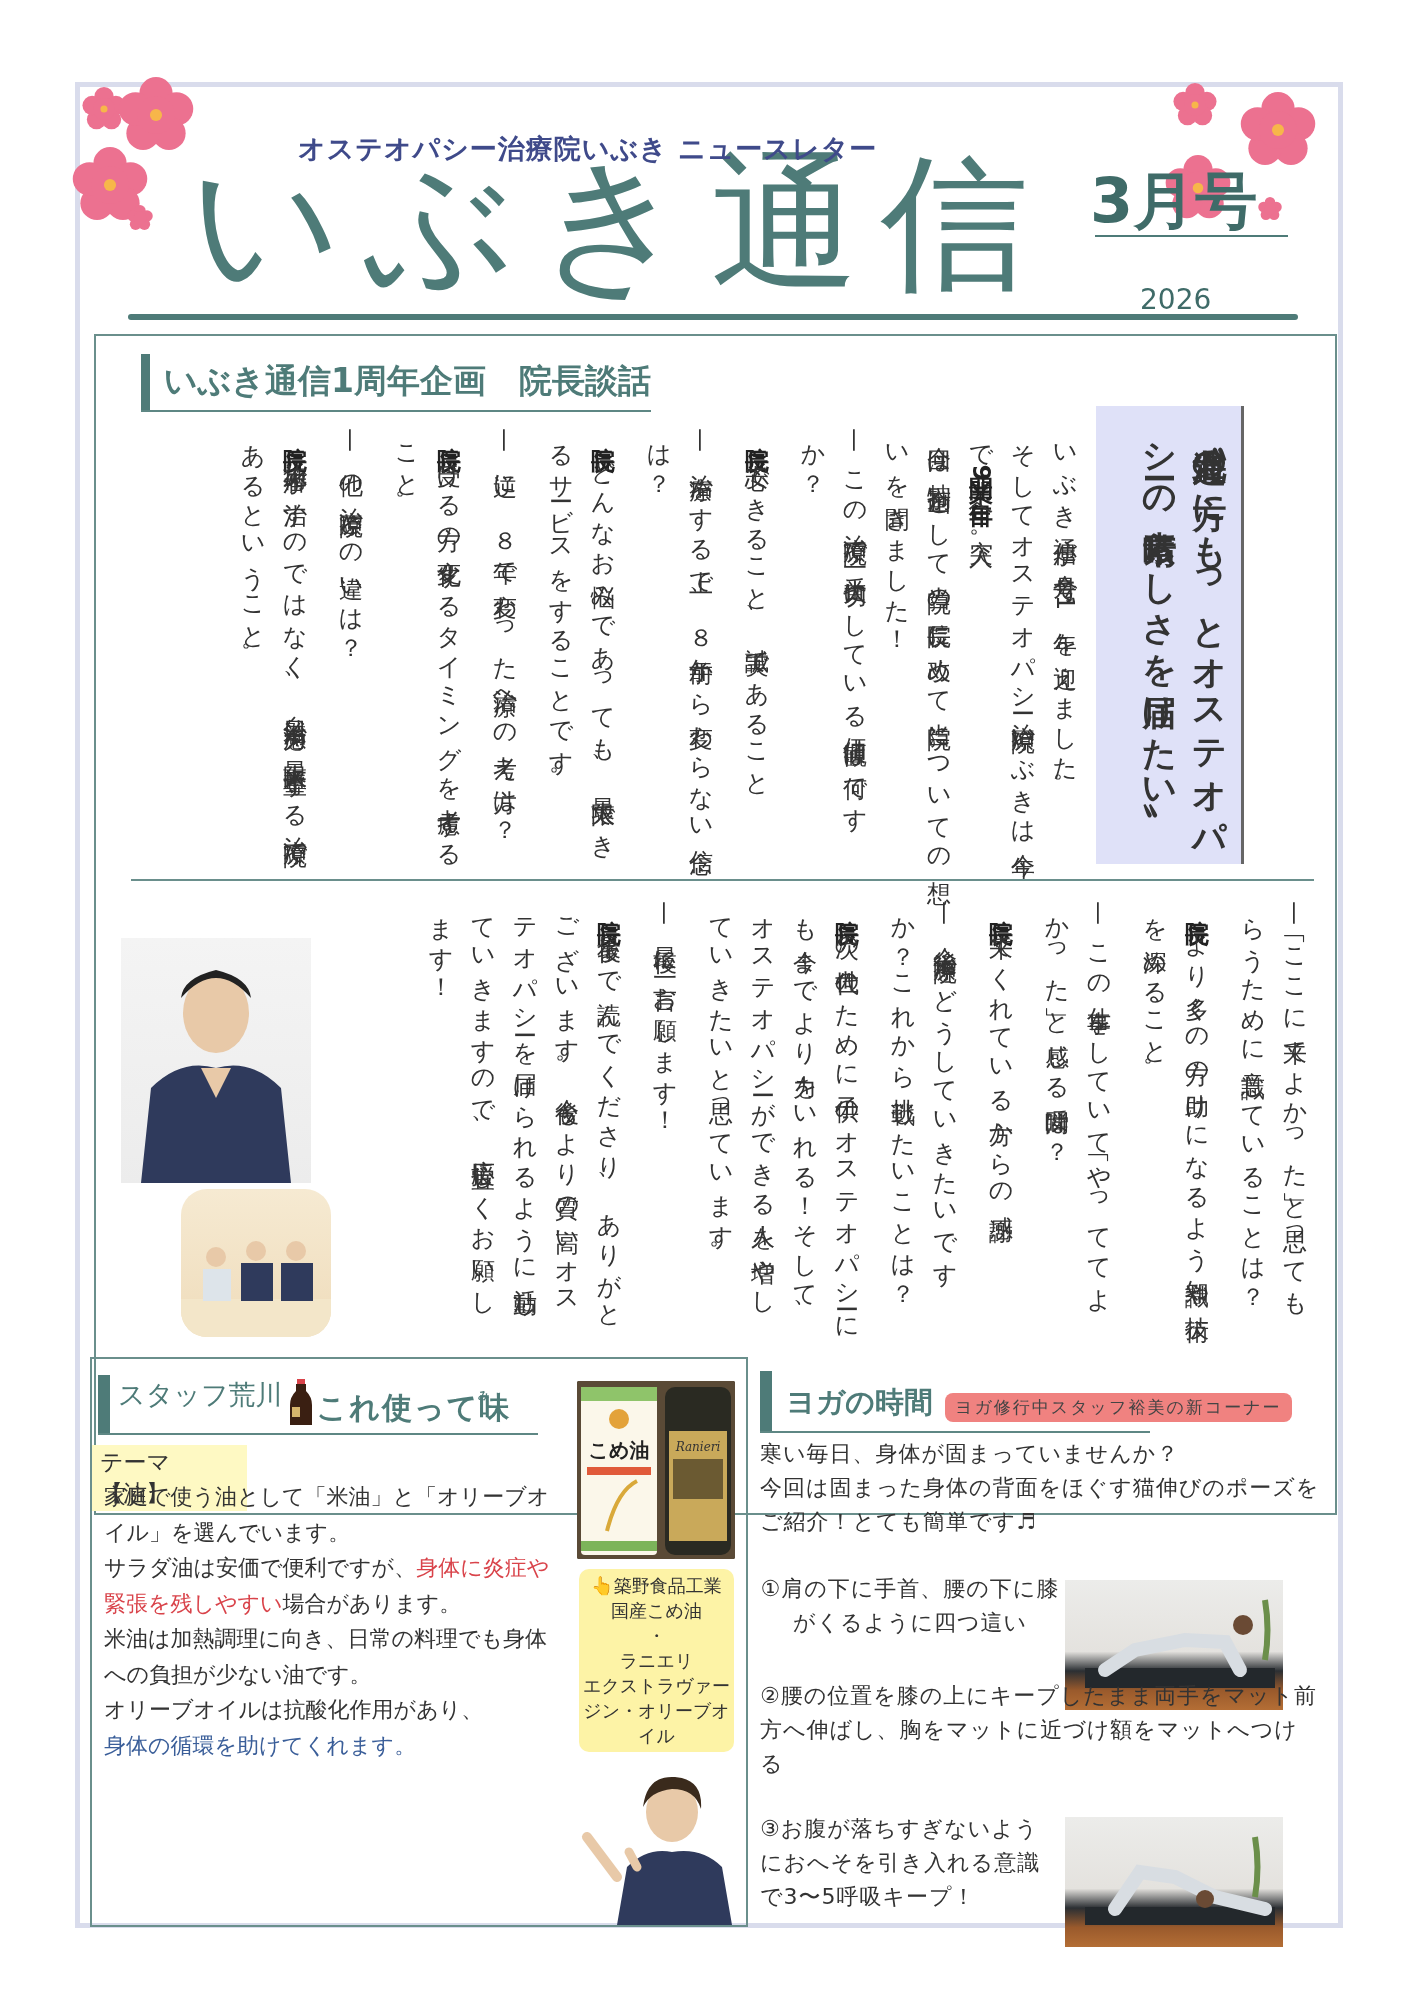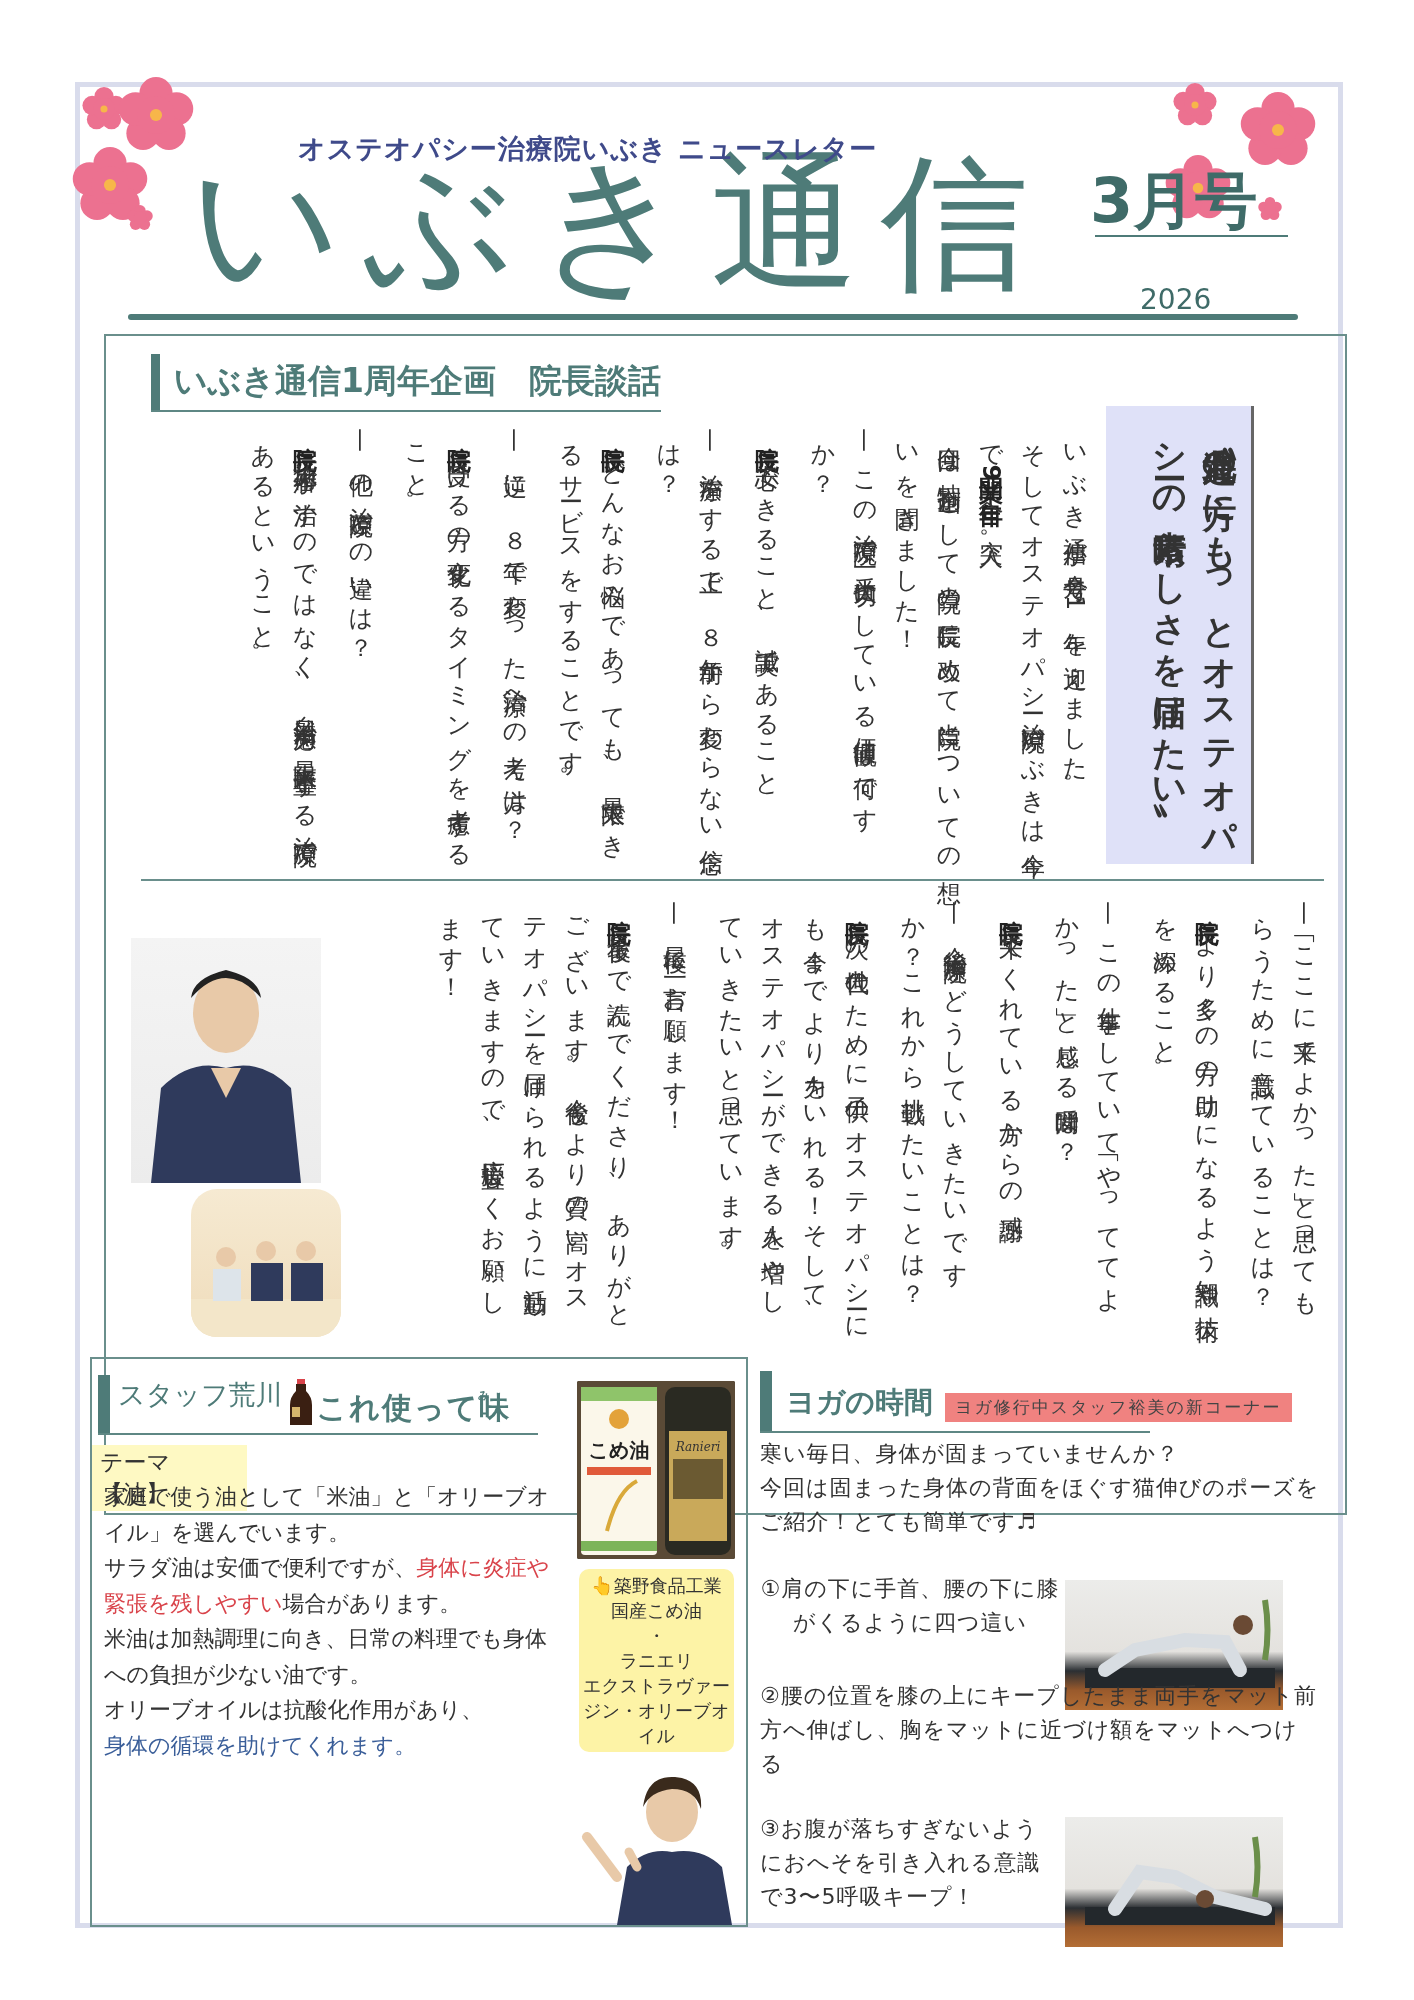--- a/index.html
+++ b/index.html
@@ -30,21 +30,21 @@
   .issue-year {
     position: absolute; left: 1060px; top: 160px; font-size: 28px; font-weight: normal; color: #3f6b68; margin-top: 36px;
   }
   .header-rule { position: absolute; left: 48px; top: 227px; width: 1170px; height: 6px; border-radius: 3px; background: #4e7b78; }
 
   .blossom { position: absolute; z-index: 1; }
   .blossom svg { display: block; }
 
   
   .interview {
-    position: absolute; left: 24px; top: 247px; width: 1243px; height: 1181px;
+    position: absolute; left: 14px; top: 247px; width: 1243px; height: 1181px;
     border: 2px solid #6a8f8c;
   }
   .section-heading {
     position: absolute; display: flex; align-items: flex-end; border-bottom: 2px solid #5e8784;
   }
   .section-heading .bar { width: 12px; background: #4e7b78; align-self: stretch; }
   .interview-heading { left: 45px; top: 18px; width: 510px; height: 58px; }
   .interview-heading .label {
     font-size: 33px; font-weight: bold; color: #4e7b78; padding-left: 14px; padding-bottom: 6px; white-space: nowrap;
   }
@@ -104,21 +104,21 @@
   }
   .staff-photo {
     position: absolute; left: 485px; top: 408px; width: 160px; height: 158px; overflow: hidden;
   }
 
   
   .yoga { position: absolute; left: 680px; top: 1270px; width: 580px; height: 570px; }
   .yoga-heading { left: 0px; top: 14px; width: 390px; height: 62px; }
   .yoga-heading .label { font-size: 29px; font-weight: bold; color: #4e7b78; padding-left: 14px; padding-bottom: 8px; white-space: nowrap; }
   .yoga-badge {
-    position: absolute; left: 185px; top: 36px; background: #f08280; border-radius: 0;
+    position: absolute; left: 185px; top: 36px; background: #f08280; border-radius: 8px;
     font-size: 17px; color: #444; padding: 3px 10px; white-space: nowrap; letter-spacing: 2px;
   }
   .yoga-intro { position: absolute; left: 0; top: 80px; width: 560px; font-size: 22px; line-height: 34px; color: #333; letter-spacing: 1px; }
   .step { position: absolute; font-size: 22px; line-height: 34px; color: #333; letter-spacing: 1px; }
   .step1 { left: 0; top: 215px; width: 300px; text-align: center; }
   .step2 { left: 0; top: 322px; width: 560px; }
   .step3 { left: 0; top: 455px; width: 300px; }
   .yoga-photo { position: absolute; width: 218px; background: linear-gradient(#ececea 0%, #e4e2de 55%, #2b2f33 70%, #9a5a2c 85%, #b46e35 100%); }
   .yoga-photo1 { left: 305px; top: 223px; height: 130px; }
   .yoga-photo2 { left: 305px; top: 460px; height: 130px; }

